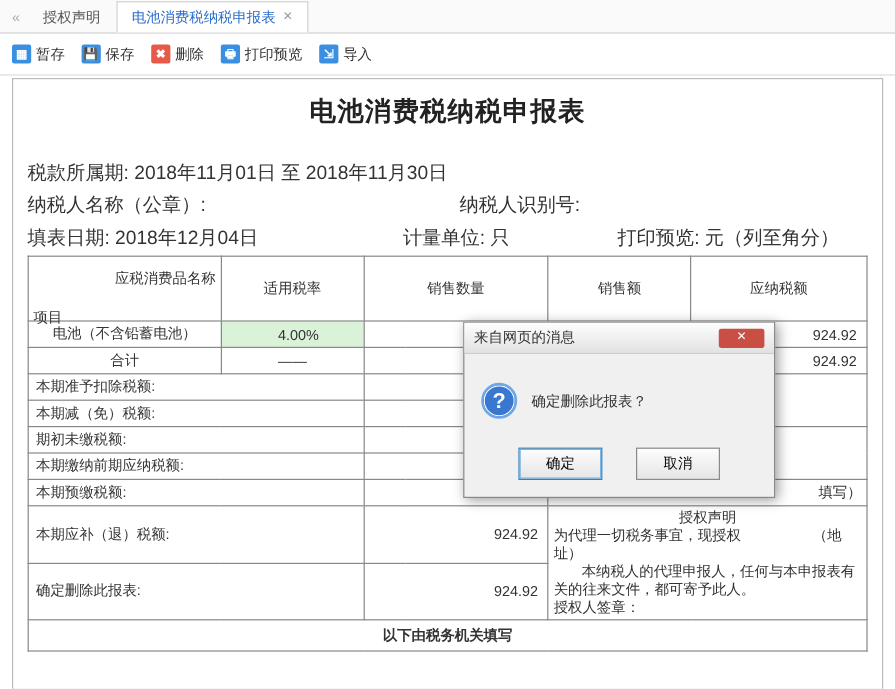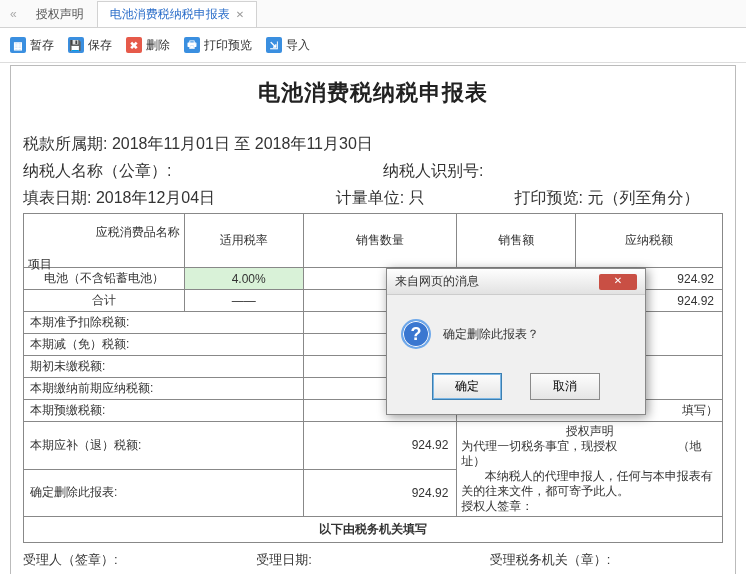--- a/index.html
+++ b/index.html
@@ -187,25 +187,20 @@
     <tr>
           <td colspan="2" class="section-label">确定删除此报表:</td>
         <td colspan="2" class="num">924.92</td>
         </tr>
     <tr>
           <td colspan="6" class="footer-line"><b>以下由税务机关填写</b></td>
         </tr>
   </tbody>
     </table>
 
-  <div class="signers">
-    <div>受理人（签章）:</div>
-    <div>受理日期:</div>
-    <div>受理税务机关（章）:</div>
-  </div>
 </div>
 
 <div class="dialog">
   <div class="dlg-title">
     <span>来自网页的消息</span>
     <span class="dlg-close">✕</span>
   </div>
   <div class="dlg-body">
     <div class="dlg-q">?</div>
     <div>确定删除此报表？</div>

